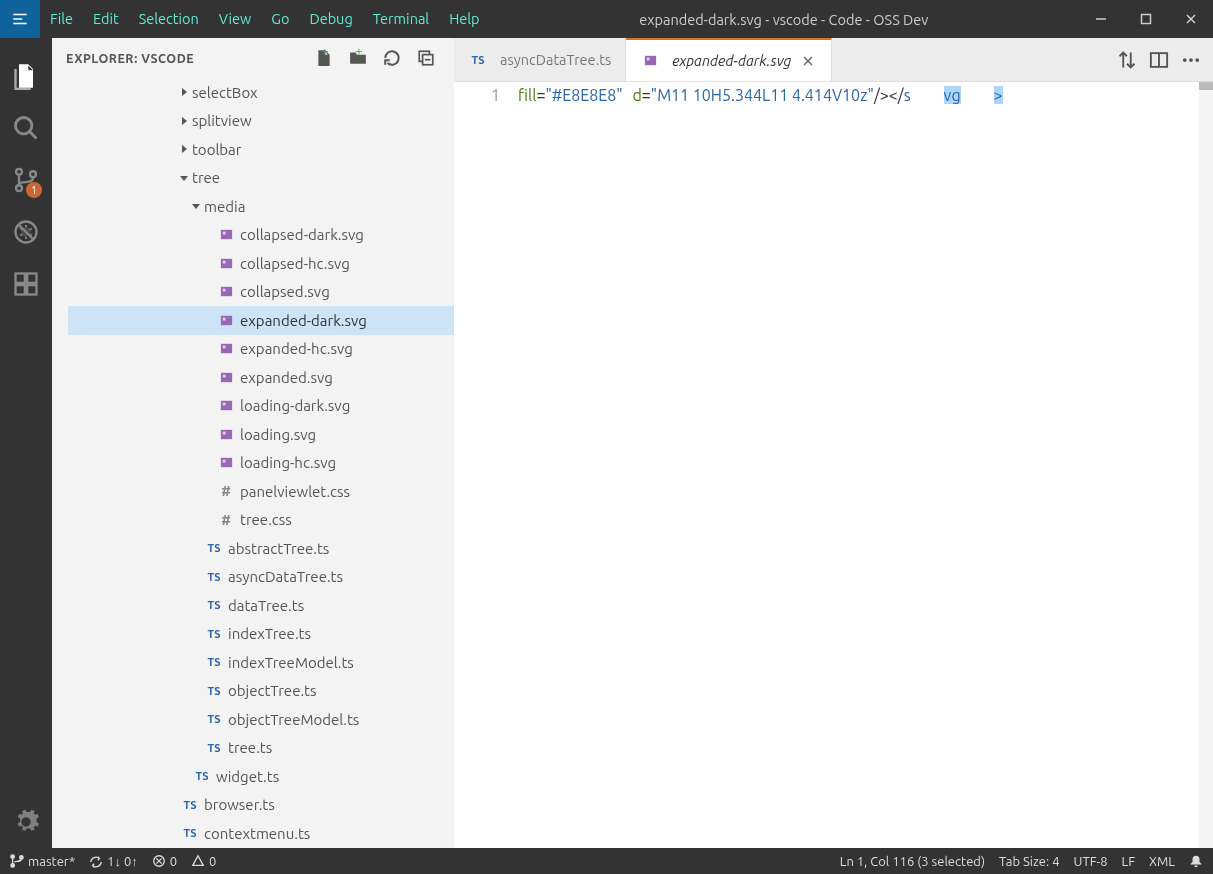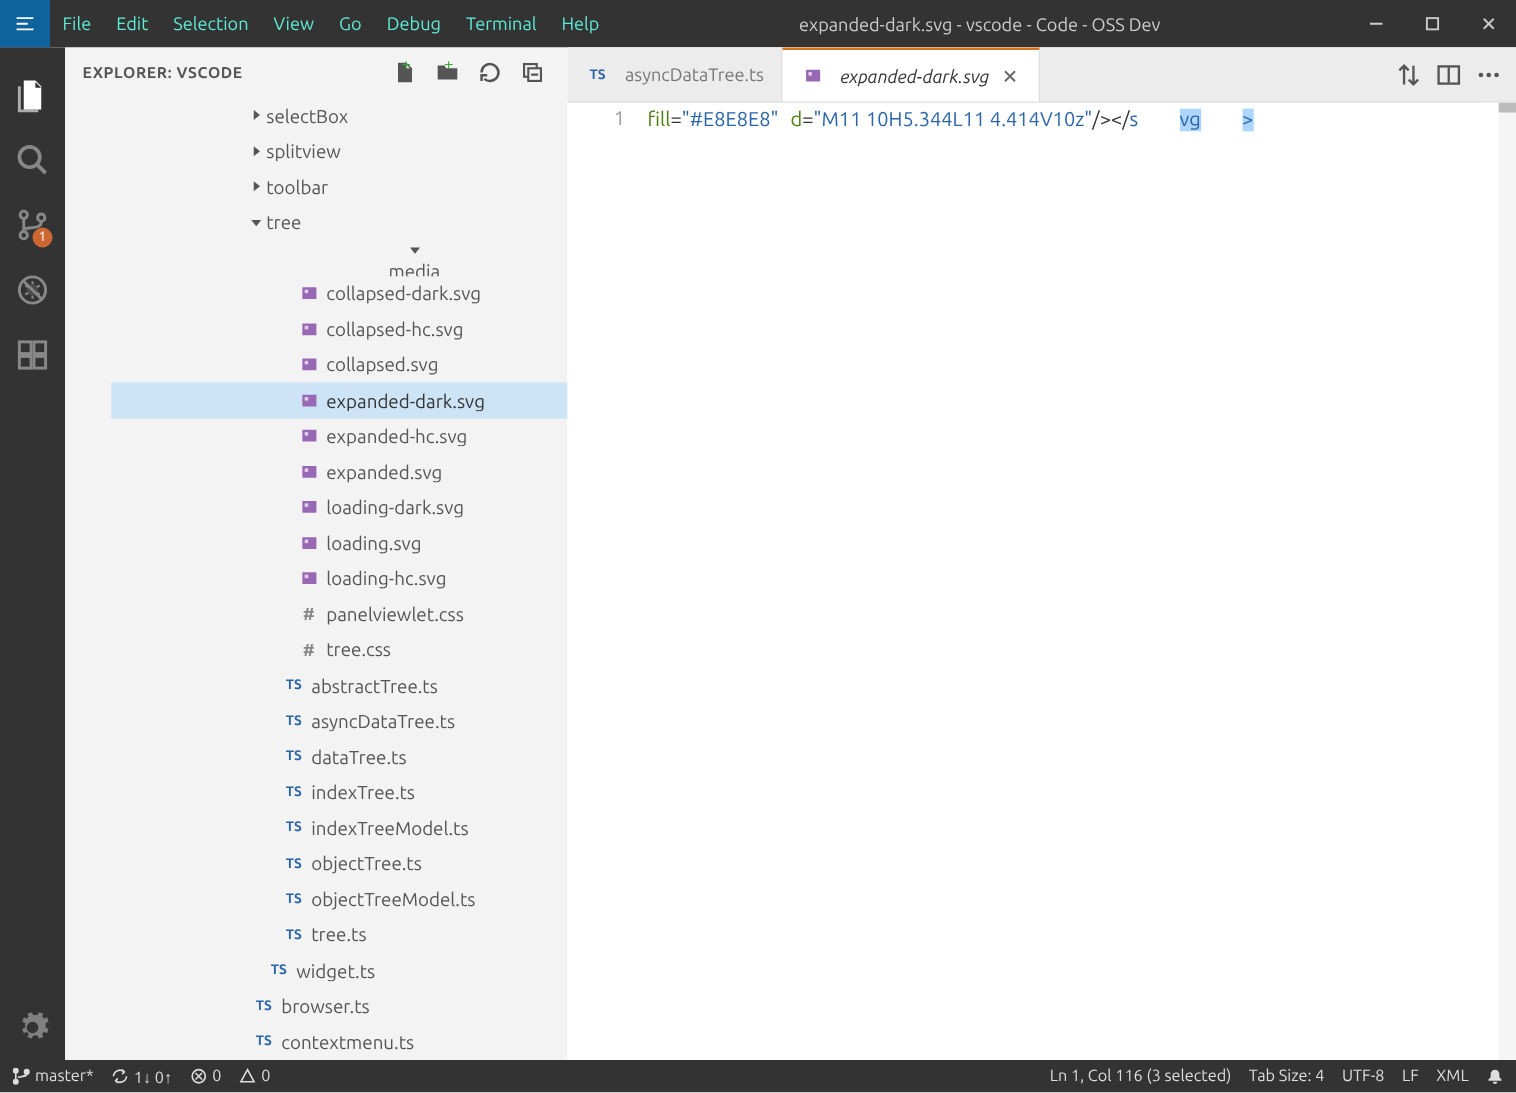--- a/index.html
+++ b/index.html
@@ -19,21 +19,21 @@
 .activity-badge { position:absolute; bottom:8px; right:10px; background:#c63; color:#fff; border-radius:10px; font-size:11px; min-width:16px; height:16px; line-height:16px; text-align:center; padding:0 4px;}
 .activity-spacer { flex:1;}
 svg { display:block; }
 
 .sidebar { width:402px; background:#f3f3f3; display:flex; flex-direction:column; min-height:0;}
 .sidebar-header { height:40px; display:flex; align-items:center; padding:0 14px; font-size:12.5px; letter-spacing:0.5px; color:#555; font-weight:600;}
 .sidebar-header-title{flex:1;}
 .sidebar-h-btn { width:28px; height:28px; display:flex; align-items:center; justify-content:center; color:#555; margin-left:6px;}
 
 .tree-scroll{ flex:1; overflow:hidden; position:relative;}
-.tree-inner{ position:absolute; left:0; right:0;padding-left:37px;}
+.tree-inner{ position:absolute; left:16px; right:0;}
 .tree-row { height:28.5px; display:flex; align-items:center; font-size:15px; color:#555; }
 .tree-row.selected { background:#cde3f6; color:#333; }
 .tree-twisty{ width:16px; height:16px; display:flex; align-items:center; justify-content:center; flex-shrink:0;}
 .tree-icon{ width:20px; display:flex; align-items:center; justify-content:center; flex-shrink:0; margin-right:4px;}
 .tree-label{ white-space:nowrap; overflow:hidden; text-overflow:ellipsis;}
 
 .svg-file-icon{ fill:#9968b5;}
 .ts-file-icon{ color:#2965a8; font-size:11px; font-weight:700;}
 
 .editor-area{ flex:1; display:flex; flex-direction:column; min-width:0; background:#fff;}
@@ -51,21 +51,21 @@
 .gutter{ width:64px; text-align:right; padding-right:18px; color:#999; font-family:Consolas,monospace; font-size:16px; padding-top:4px;}
 .code{ flex:1; font-family:Consolas,monospace; font-size:16px; padding-top:4px; white-space:pre; position:relative;}
 .minimap{ width:14px; background:#fff;}
 .ov-scroll{ width:14px; background:#f5f5f5; position:relative;}
 .ov-scroll::before{ content:''; position:absolute; top:0; left:0; right:0; height:8px; background:#bbb;}
 
 .cm-attr{ color:#4d7c0f;margin-top:44px;} .cm-str{ color:#2965a8;} .cm-punc{ color:#333;} .cm-close{color:#2965a8;}
 .sel-bg{ background:#add6ff;margin-left:33px;}
 
 .statusbar{ height:26px; background:#333333; color:#ddd; display:flex; align-items:center; font-size:13px; padding:0 10px; gap:14px; }
-.statusbar .sb-item{ display:flex; align-items:flex-start; gap:4px;}
+.statusbar .sb-item{ display:flex; align-items:flex-end; gap:4px;}
 .statusbar .spacer{flex:1;}
 </style>
 </head>
 <body>
 
 <div class="menubar">
   <div class="logo">
     <svg width="18" height="18" viewBox="0 0 24 24" fill="none">
         <path d="M3 6h18M3 12h12M3 18h18" stroke="#fff" stroke-width="2"></path>
       </svg>
@@ -205,21 +205,21 @@
             <span class="tree-label">toolbar</span>
           </div>
           <div class="tree-row" style="padding-left: 108px;">
             <span class="tree-twisty">
               <svg width="12" height="12" viewBox="0 0 12 12">
                 <path d="M2 4l4 5 4-5z" fill="#555"></path>
               </svg>
             </span>
             <span class="tree-label">tree</span>
           </div>
-          <div class="tree-row" style="padding-left: 120px; flex-direction: column;">
+          <div class="tree-row" style="padding-left: 120px;">
             <span class="tree-twisty">
               <svg width="12" height="12" viewBox="0 0 12 12">
                 <path d="M2 4l4 5 4-5z" fill="#555"></path>
               </svg>
             </span>
             <span class="tree-label">media</span>
           </div>
           <div class="tree-row" style="padding-left: 132px;">
             <span class="tree-twisty"></span>
             <span class="tree-icon">

